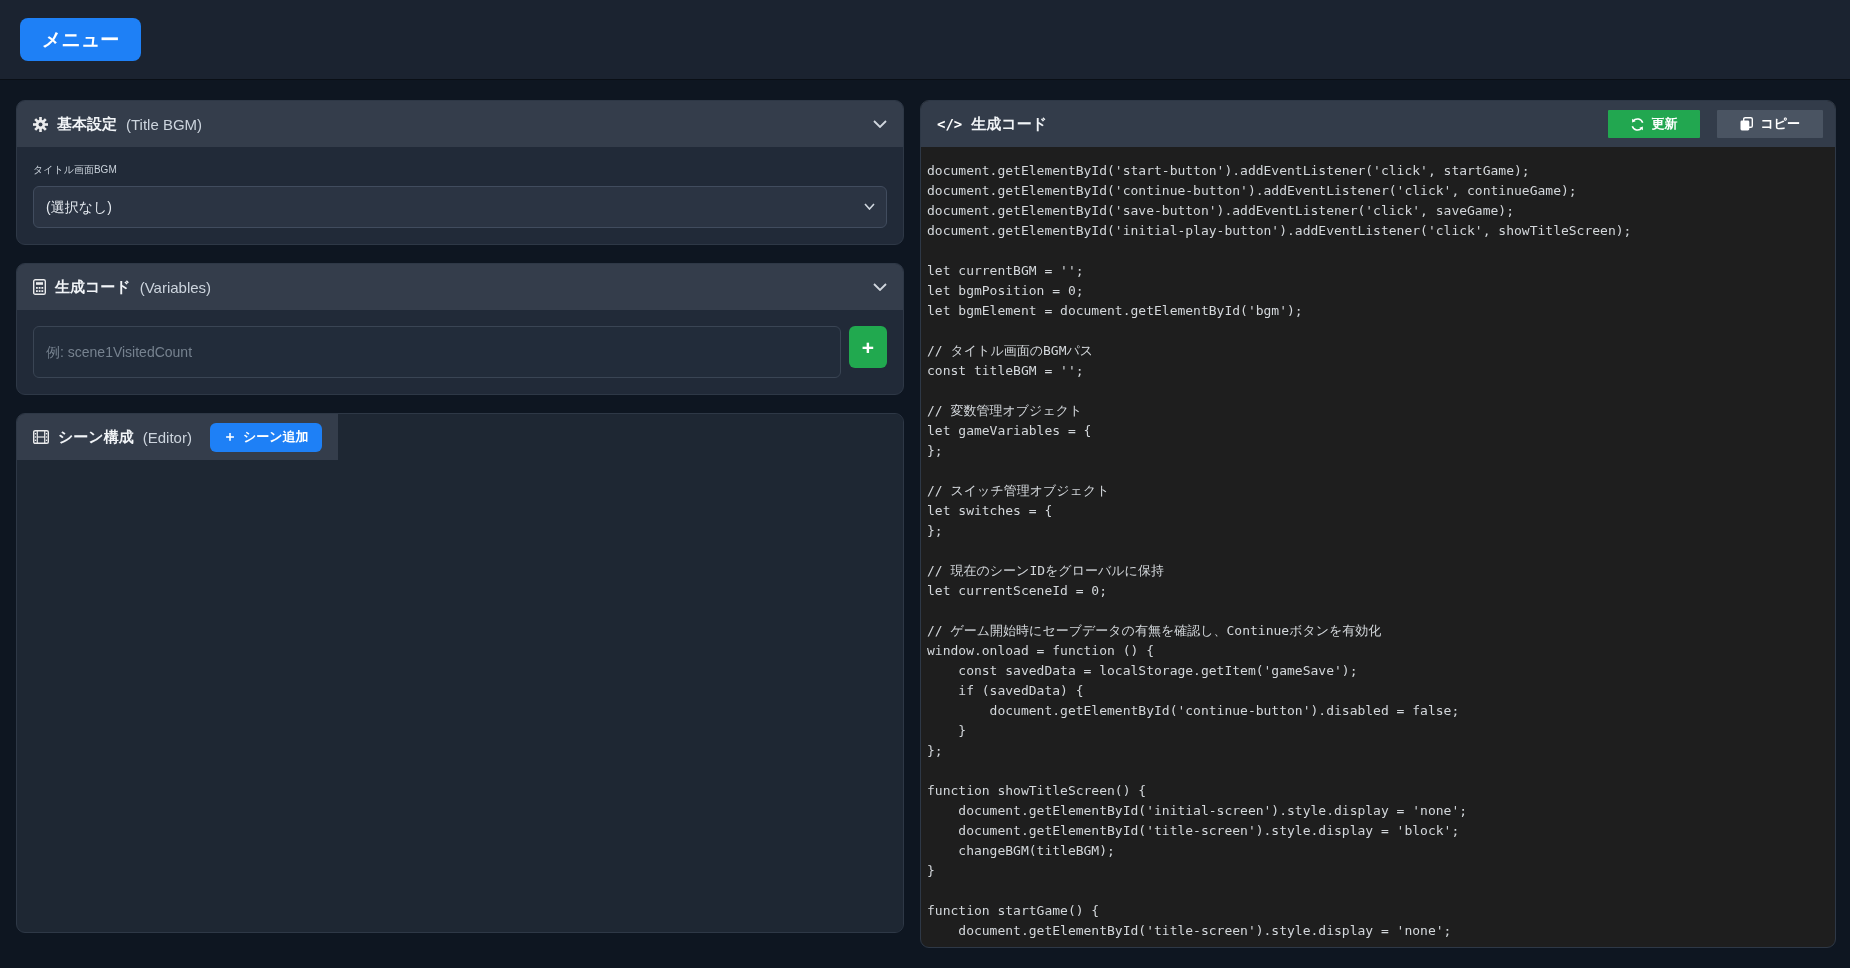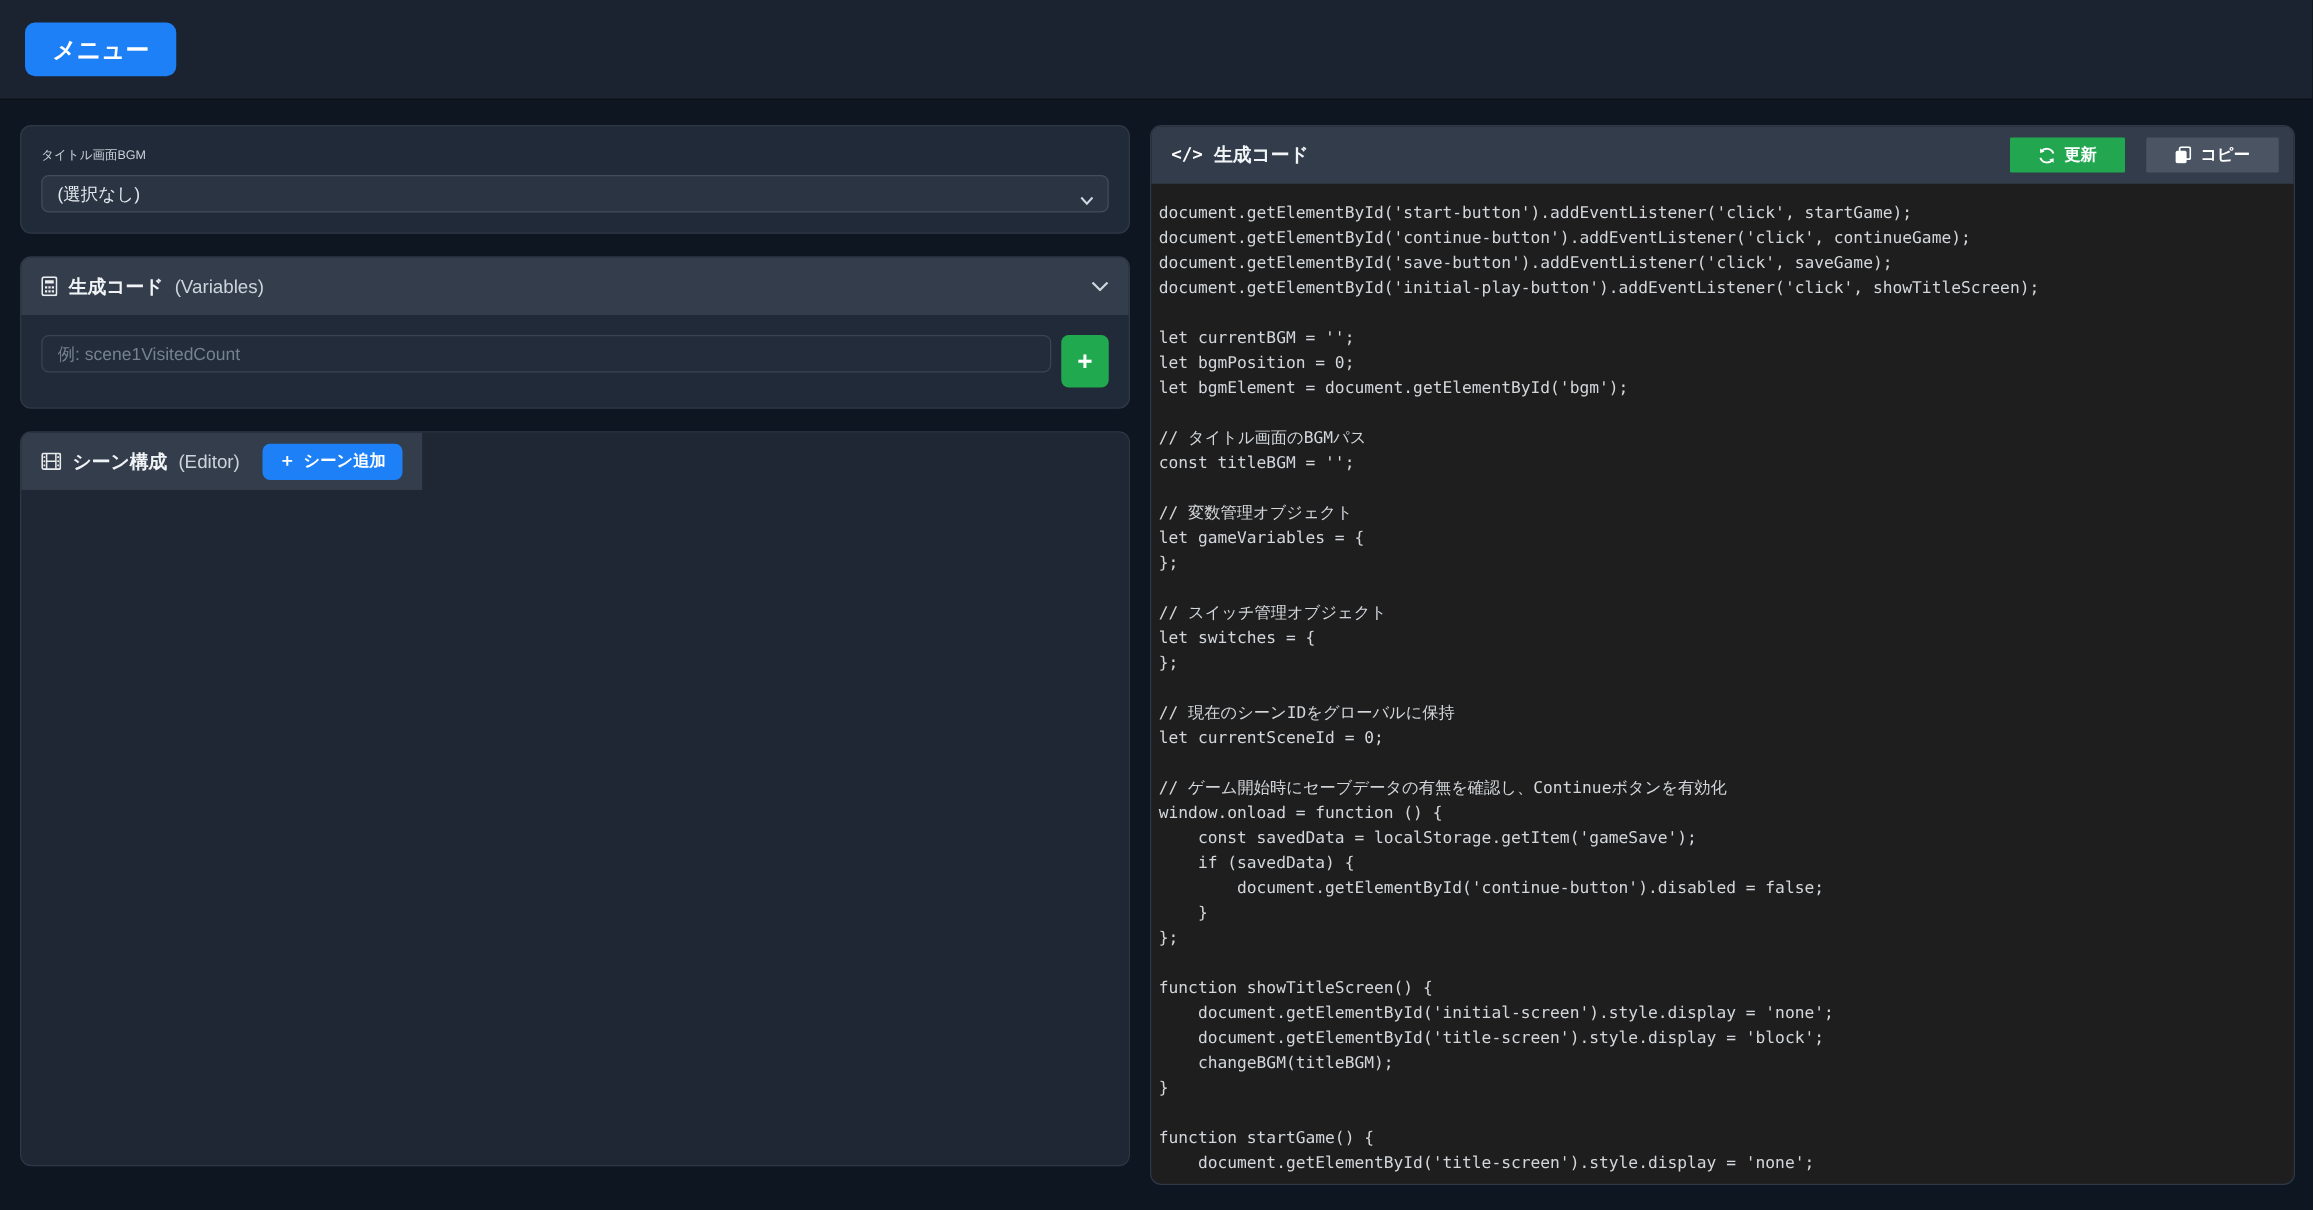--- a/index.html
+++ b/index.html
@@ -40,29 +40,29 @@
   }
   .p-title { font-size:15px; font-weight:700; color:#f1f4f7; }
   .p-sub { font-size:15px; font-weight:400; color:#ccd4dd; }
   .spacer { flex:1; }
   .chev { display:inline-flex; opacity:.9; }
 
   .panel-body { padding:16px; }
   .field-label { display:block; font-size:10px; color:#c9d1da; margin-bottom:9px; }
   .select-wrap { position:relative; }
   .bgm-select {
-    width:100%; height:30px; background:#2b3443; color:#e3e8ee;
+    width:100%; height:42px; background:#2b3443; color:#e3e8ee;
     border:1px solid #414c5e; border-radius:6px; font-size:14px; padding:0 34px 0 12px;
     appearance:none; -webkit-appearance:none; font-family:inherit; cursor:pointer;
   }
   .select-chev { position:absolute; right:12px; top:17px; pointer-events:none; display:inline-flex; }
 
   .var-row { display:flex; gap:8px; }
   .var-input {
-    flex:1; height:30px; background:#222c3a; border:1px solid #3a4554; border-radius:6px;
+    flex:1; height:52px; background:#222c3a; border:1px solid #3a4554; border-radius:6px;
     color:#dfe5ec; font-size:14px; padding:0 12px; font-family:inherit;
   }
   .var-input::placeholder { color:#76828f; }
   .add-var-btn {
     width:38px; height:42px; background:#21a94f; color:#fff; border:none; border-radius:6px;
     font-size:21px; font-weight:700; cursor:pointer; line-height:1; font-family:inherit;
   }
 
   .scenes-panel { flex:1; display:flex; flex-direction:row; background:#1e2733; }
   .scenes-body { flex:1; background:#1e2733; }
@@ -103,20 +103,42 @@
 
 <header class="app-header">
   <button class="menu-btn">メニュー</button>
 </header>
 
 <div class="main">
 
   <div class="left-col">
 
     <section class="panel">
+      <div class="panel-header">
+        <span class="chev">
+          <svg width="15" height="15" viewBox="0 0 16 16">
+            <g fill="#ffffff">
+              <rect x="6.6" y="0" width="2.8" height="16"></rect>
+              <rect x="0" y="6.6" width="16" height="2.8"></rect>
+              <rect x="6.6" y="0" width="2.8" height="16" transform="rotate(45 8 8)"></rect>
+              <rect x="0" y="6.6" width="16" height="2.8" transform="rotate(45 8 8)"></rect>
+              <circle cx="8" cy="8" r="5"></circle>
+            </g>
+            <circle cx="8" cy="8" r="2.1" fill="#343d4b"></circle>
+          </svg>
+        </span>
+        <span class="p-title">基本設定</span>
+        <span class="p-sub">(Title BGM)</span>
+        <span class="spacer"></span>
+        <span class="chev">
+          <svg width="14" height="8" viewBox="0 0 14 8">
+              <path d="M1 1l6 6 6-6" stroke="#e2e8ef" stroke-width="1.8" fill="none"></path>
+            </svg>
+        </span>
+      </div>
       <div class="panel-body">
         <label class="field-label">タイトル画面BGM</label>
         <div class="select-wrap">
           <select class="bgm-select">
             <option>(選択なし)</option>
           </select>
           <span class="select-chev">
             <svg width="11" height="7" viewBox="0 0 11 7">
                 <path d="M1 1l4.5 5L10 1" stroke="#cfd6de" stroke-width="1.6" fill="none"></path>
               </svg>

